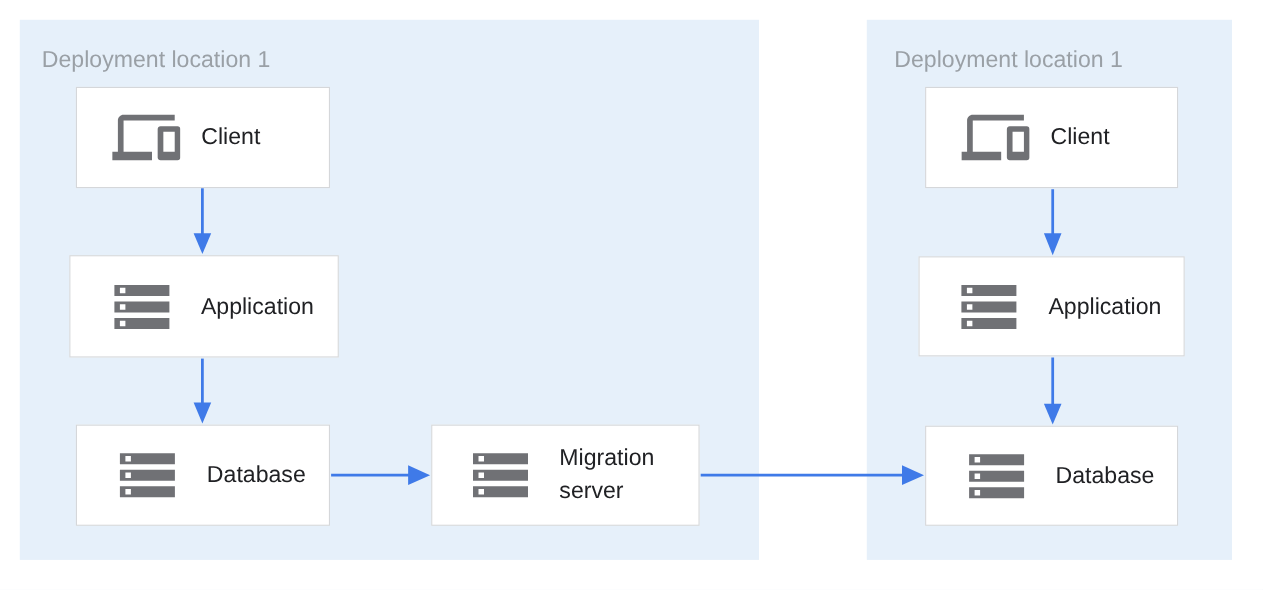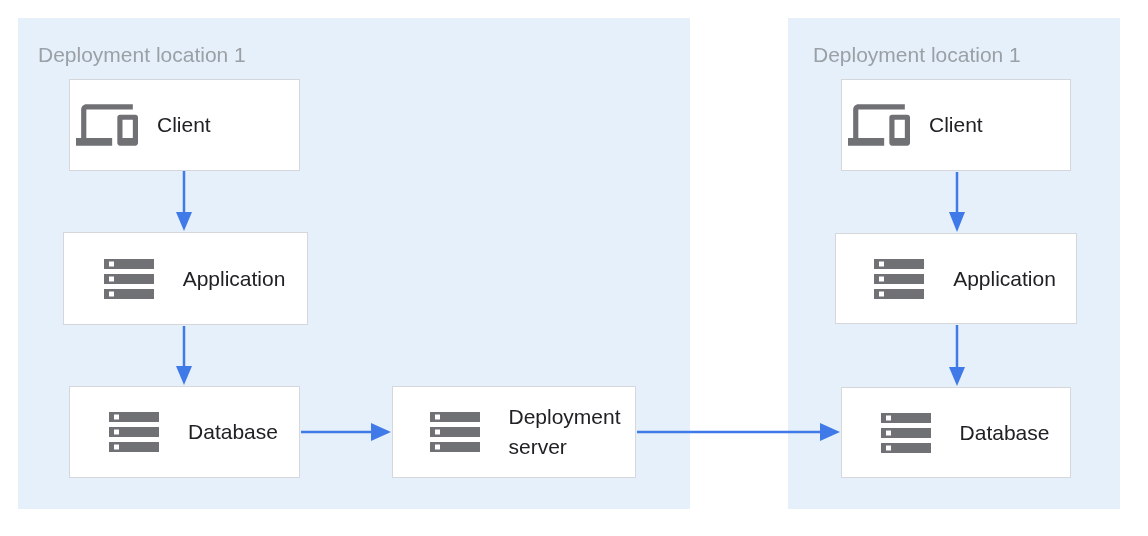--- a/index.html
+++ b/index.html
@@ -32,21 +32,21 @@
   #region-2 .region-label { left: 25px; }
 
   .node {
     position: absolute;
     box-sizing: border-box;
     background: var(--box-fill, #ffffff);
     border: 1px solid var(--box-border, #d5d7da);
     display: flex;
     align-items: center;
   }
-  .node--devices { padding-left: 6px; gap: 19px; }
+  .node--devices { padding-left: 32px; gap: 19px; }
   .node--server  { padding-left: 13px; gap: 24px; justify-content: center; }
 
   #node-client-1      { left: 69px;  top: 79px;  width: 231px; height: 92px; }
   #node-application-1 { left: 63px;  top: 232px; width: 245px; height: 93px; }
   #node-database-1    { left: 69px;  top: 386px; width: 231px; height: 92px; }
   #node-migration     { left: 392px; top: 386px; width: 244px; height: 92px; }
   #node-client-2      { left: 841px; top: 79px;  width: 230px; height: 92px; }
   #node-application-2 { left: 835px; top: 233px; width: 242px; height: 91px; }
   #node-database-2    { left: 841px; top: 387px; width: 230px; height: 91px; }
 
@@ -136,21 +136,21 @@
     </span>
     <span class="node-label">Database</span>
   </div>
 
   <div class="node node--server" id="node-migration">
     <span class="node-icon icon-server">
       <svg viewBox="0 0 24 24">
           <path d="M2 20h20v-4H2v4zm2-3h2v2H4v-2zM2 4v4h20V4H2zm4 3H4V5h2v2zm-4 7h20v-4H2v4zm2-3h2v2H4v-2z"></path>
         </svg>
     </span>
-    <span class="node-label">Deployment server</span>
+    <span class="node-label">Migration server</span>
   </div>
 
   <div class="node node--devices" id="node-client-2">
     <span class="node-icon icon-devices">
       <svg viewBox="0 0 24 24">
           <path d="M4 6h18V4H4c-1.1 0-2 .9-2 2v11H0v3h14v-3H4V6zm19 2h-6c-.55 0-1 .45-1 1v10c0 .55.45 1 1 1h6c.55 0 1-.45 1-1V9c0-.55-.45-1-1-1zm-1 9h-4v-7h4v7z"></path>
         </svg>
     </span>
     <span class="node-label">Client</span>
   </div>

